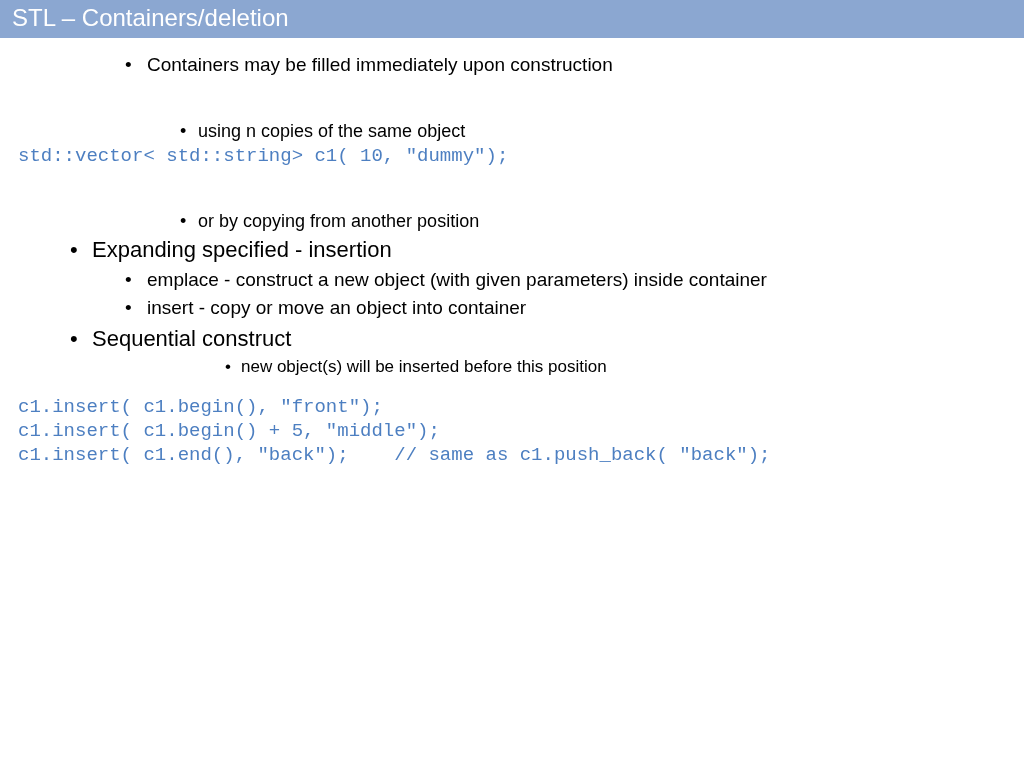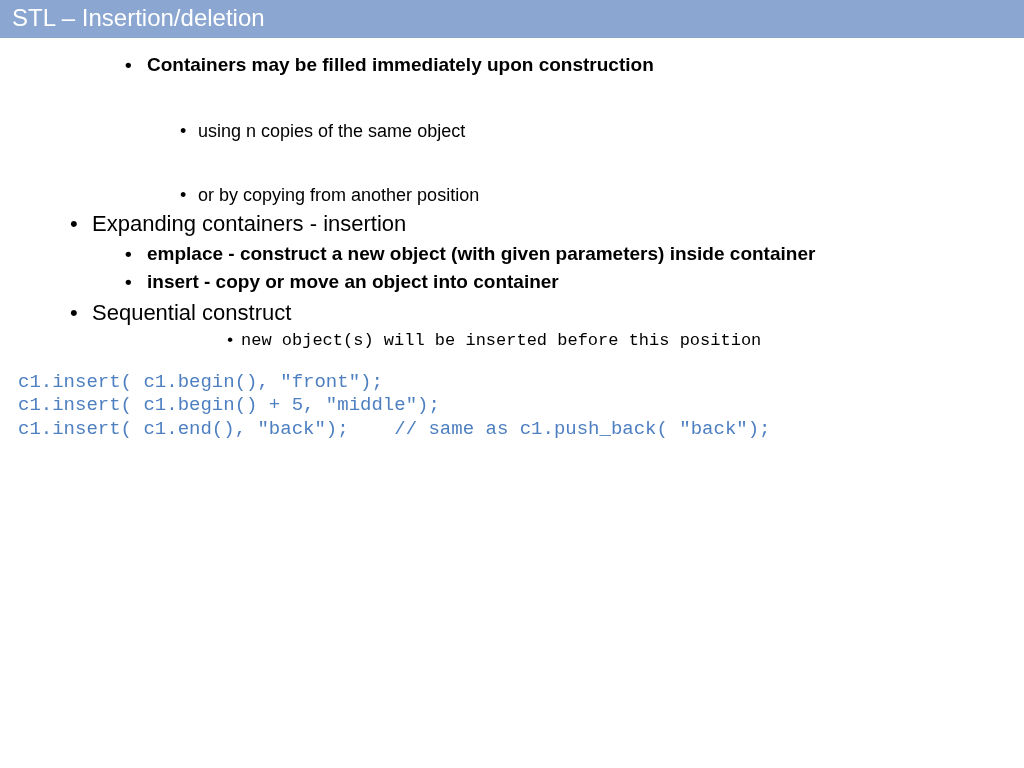--- a/index.html
+++ b/index.html
@@ -21,21 +21,20 @@
     padding-top: 14px;
     font-size: 19px;
     color: #000000;
   }
   .bullet-l1 {
     margin-left: 125px;
     position: relative;
     padding-left: 22px;
     line-height: 1.4;
     margin-bottom: 2px;
-    font-weight: bold;
   }
   .bullet-l1::before {
     content: "•";
     position: absolute;
     left: 0;
     top: 0;
   }
   .bullet-l0 {
     margin-left: 70px;
     position: relative;
@@ -65,21 +64,20 @@
     left: 0;
     top: 0;
   }
   .bullet-l3 {
     margin-left: 225px;
     position: relative;
     padding-left: 16px;
     font-size: 17px;
     line-height: 1.35;
     margin-bottom: 2px;
-    font-family: Liberation Mono, monospace;
   }
   .bullet-l3::before {
     content: "•";
     position: absolute;
     left: 0;
     top: 0;
   }
   .code {
     font-family: Consolas, "Courier New", monospace;
     color: #4d7fc1;
@@ -95,30 +93,31 @@
     margin-left: 18px;
     white-space: pre;
     line-height: 1.25;
     margin-top: 18px;
   }
 </style>
 </head>
 <body>
 
 <div class="title-bar">
-  <span>STL – Insertion/deletion</span>
+  <span>STL – Containers/deletion</span>
 </div>
 
 <div class="content">
 
   <div class="bullet-l1">Containers may be filled immediately upon construction</div>
   <div class="bullet-l2">using n copies of the same object</div>
+  <div class="code">std::vector&lt; std::string&gt; c1( 10, "dummy");</div>
   <div class="bullet-l2">or by copying from another position</div>
 
-  <div class="bullet-l0">Expanding containers - insertion</div>
+  <div class="bullet-l0">Expanding specified - insertion</div>
   <div class="bullet-l1">emplace - construct a new object (with given parameters) inside container</div>
   <div class="bullet-l1">insert - copy or move an object into container</div>
 
   <div class="bullet-l0">Sequential construct</div>
   <div class="bullet-l3">new object(s) will be inserted before this position</div>
 
   <div class="code-block">c1.insert( c1.begin(), "front");
 c1.insert( c1.begin() + 5, "middle");
 c1.insert( c1.end(), "back");    // same as c1.push_back( "back");</div>
 

